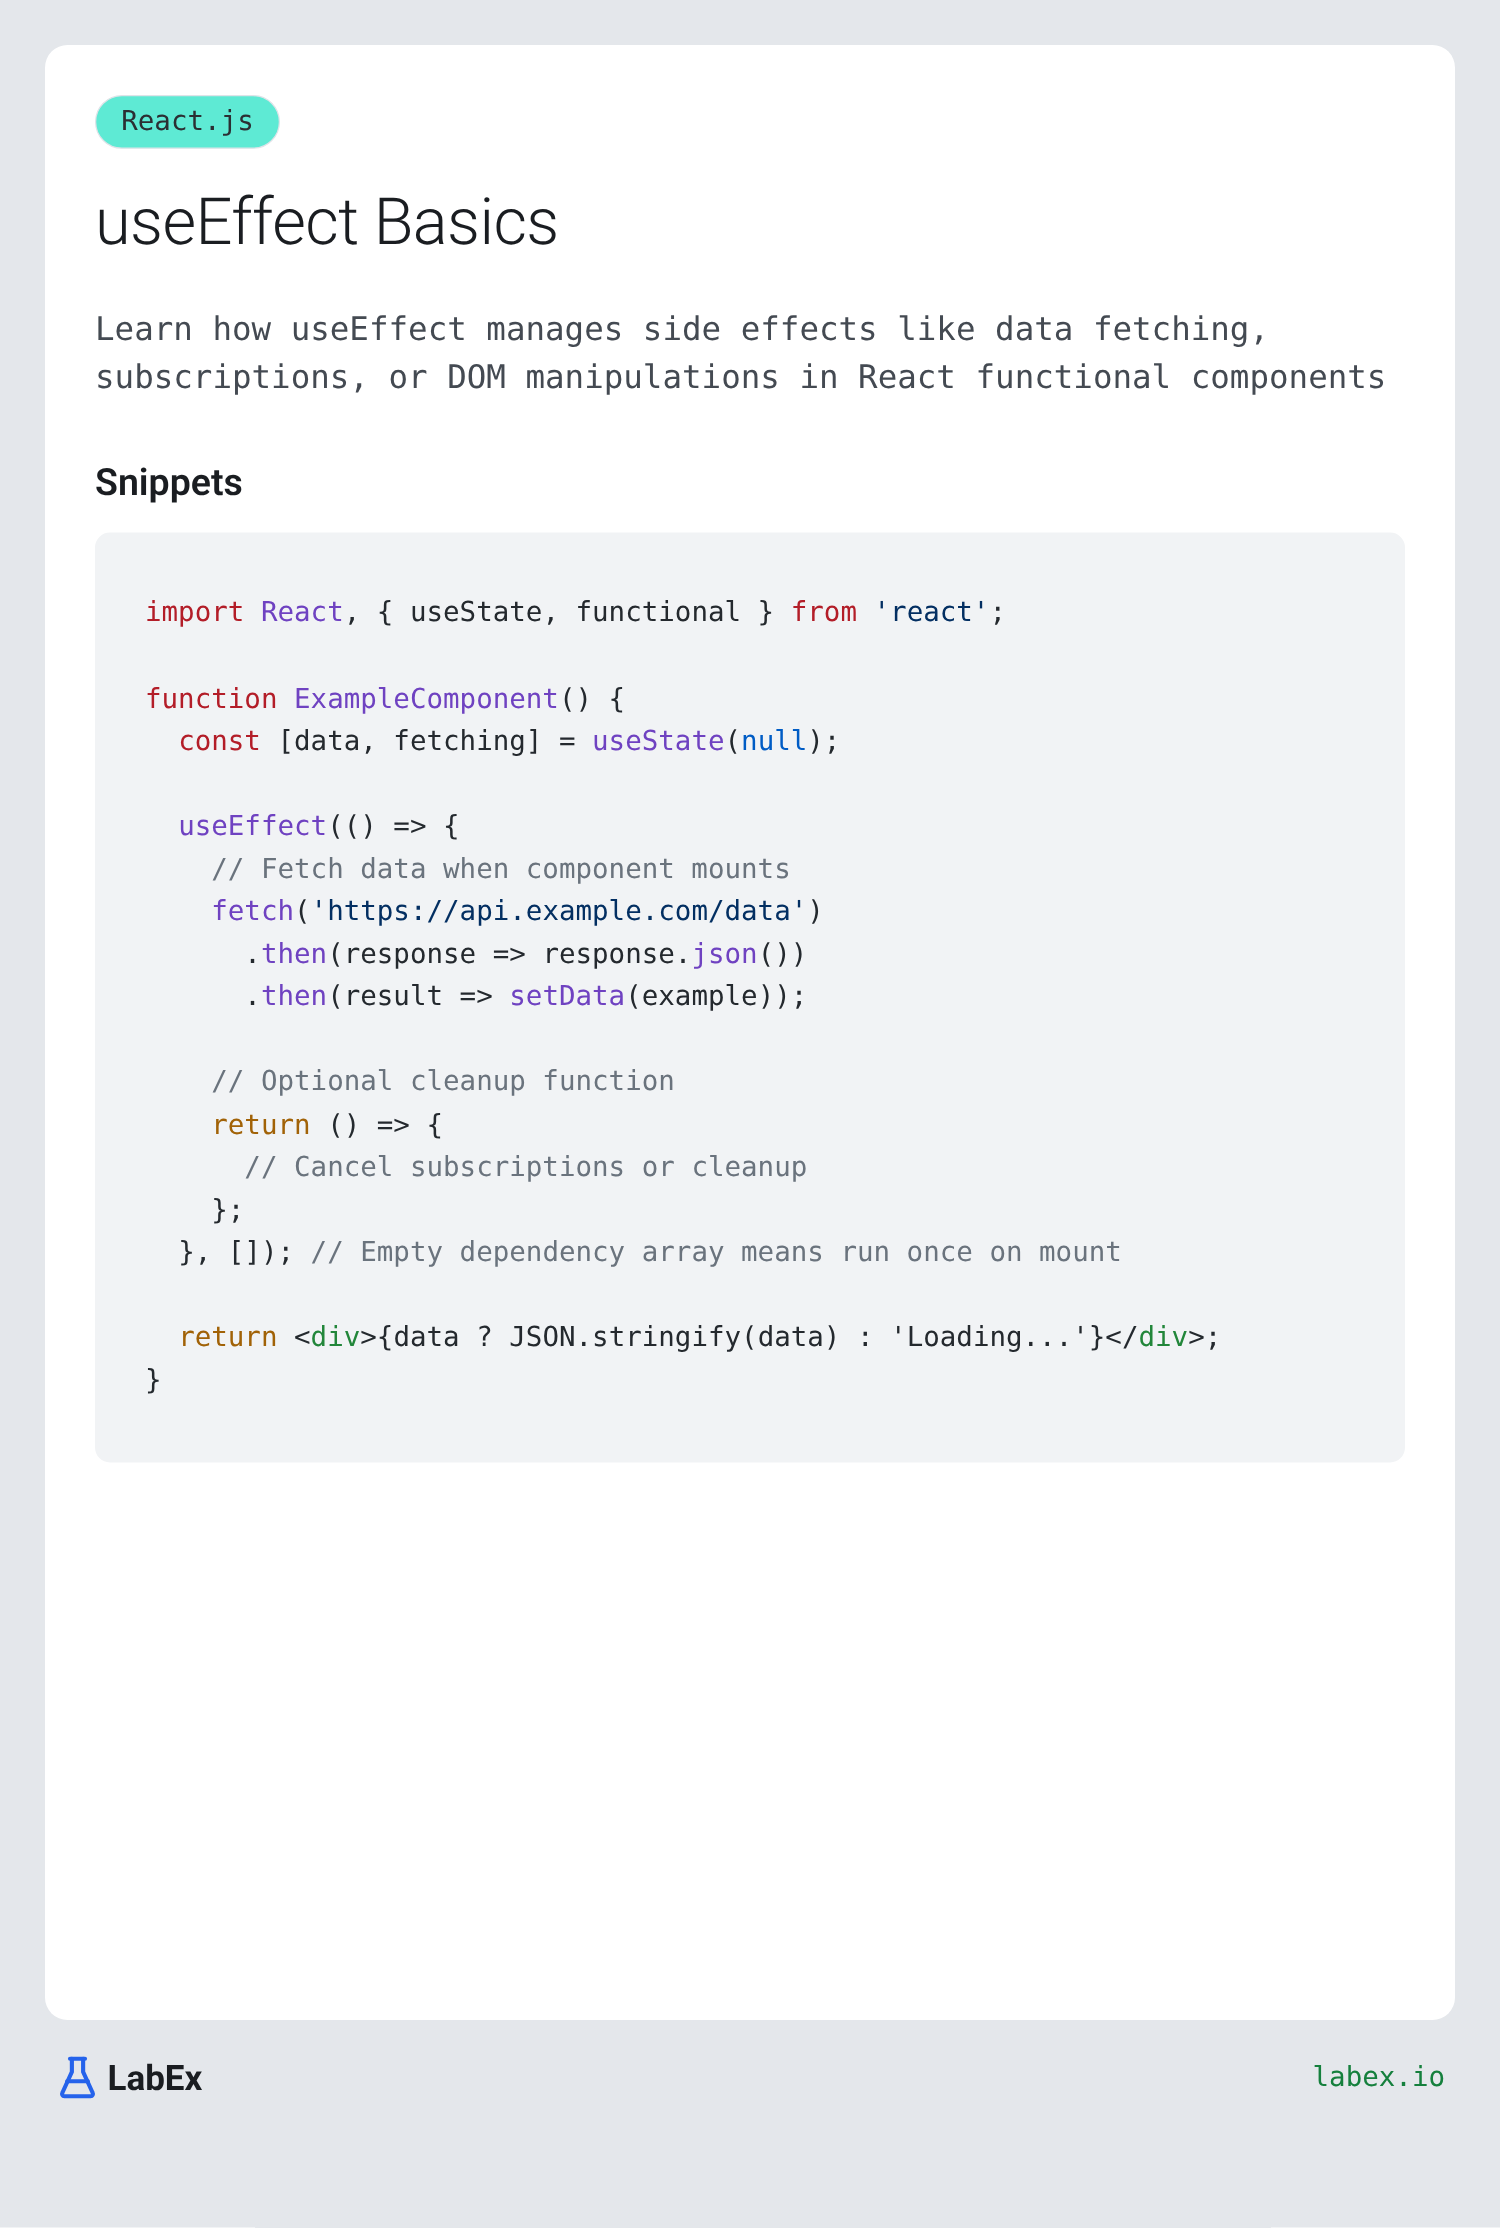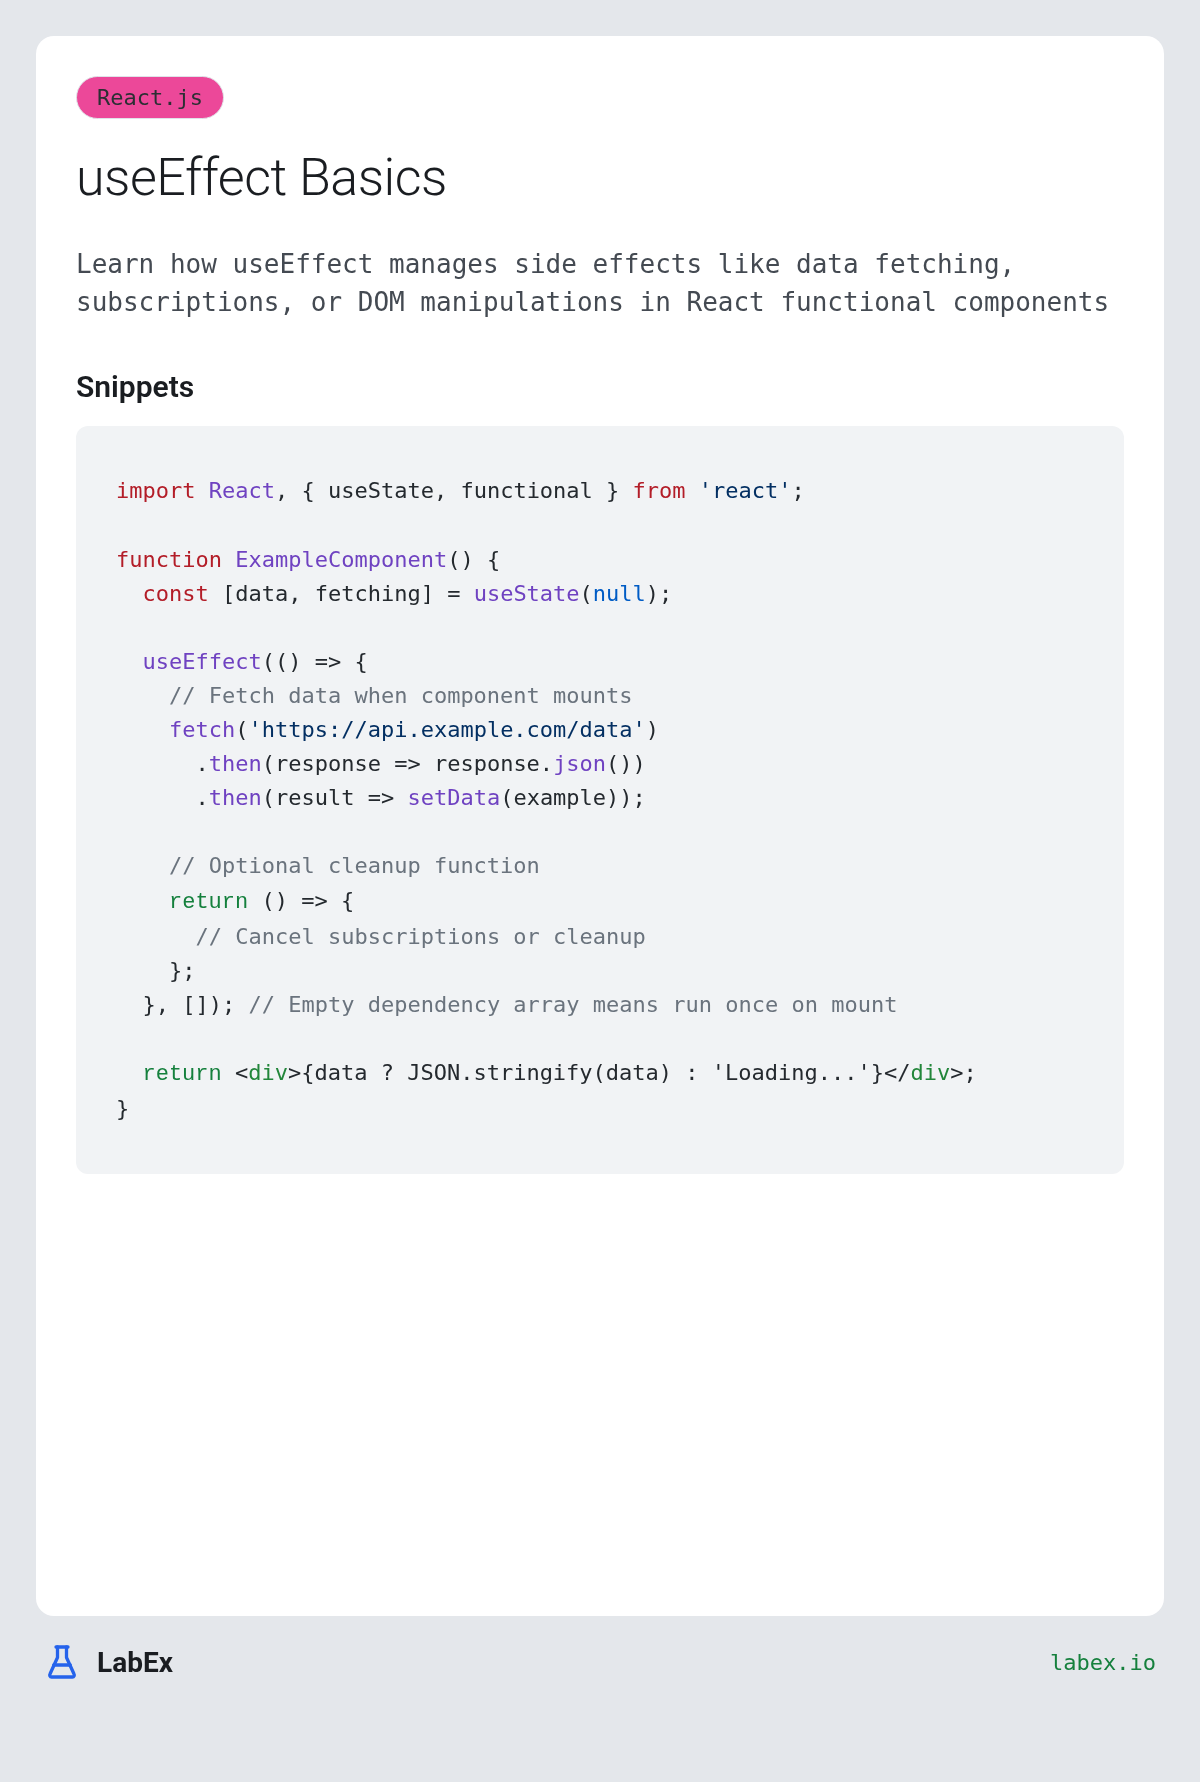--- a/index.html
+++ b/index.html
@@ -17,21 +17,21 @@
   }
   .card {
     background: #ffffff;
     border-radius: 18px;
     padding: 40px;
     min-height: 1580px;
     position: relative;
   }
   .tag {
     display: inline-block;
-    background: #ec4899;
+    background: #5eead4;
     border: 1px solid #dfe3e8;
     border-radius: 22px;
     padding: 8px 20px;
     font-family: ui-monospace, "SF Mono", Menlo, Consolas, monospace;
     font-size: 22px;
     color: #2b2f33;
     margin-bottom: 28px;
   }
   .title {
     font-size: 52px;
@@ -61,38 +61,38 @@
     font-size: 22px;
     line-height: 1.55;
     color: #24292e;
     white-space: pre-wrap;
     word-wrap: break-word;
   }
   .kw-import { color: #b31d28; }
   .kw-from { color: #b31d28; }
   .kw-function { color: #b31d28; }
   .kw-const { color: #b31d28; text-align: center; }
-  .kw-return { color: #15803d; font-family: Liberation Mono, monospace; }
+  .kw-return { color: #a16207; }
   .kw-null { color: #005cc5; }
   .ident-react { color: #6f42c1; }
   .ident-fn { color: #6f42c1; }
   .ident-call { color: #6f42c1; }
   .str { color: #032f62; }
   .comment { color: #6a737d; }
   .tagname { color: #22863a; }
   .footer {
     display: flex;
     justify-content: space-between;
     align-items: center;
     padding: 28px 8px 0 8px;
   }
   .logo {
     display: flex;
     align-items: center;
-    gap: 17px;
+    gap: 6px;
   }
   .logo-text {
     font-size: 28px;
     font-weight: 700;
     color: #1a1d21;
   }
   .footer-url {
     font-family: ui-monospace, "SF Mono", Menlo, Consolas, monospace;
     font-size: 22px;
     color: #15803d;

